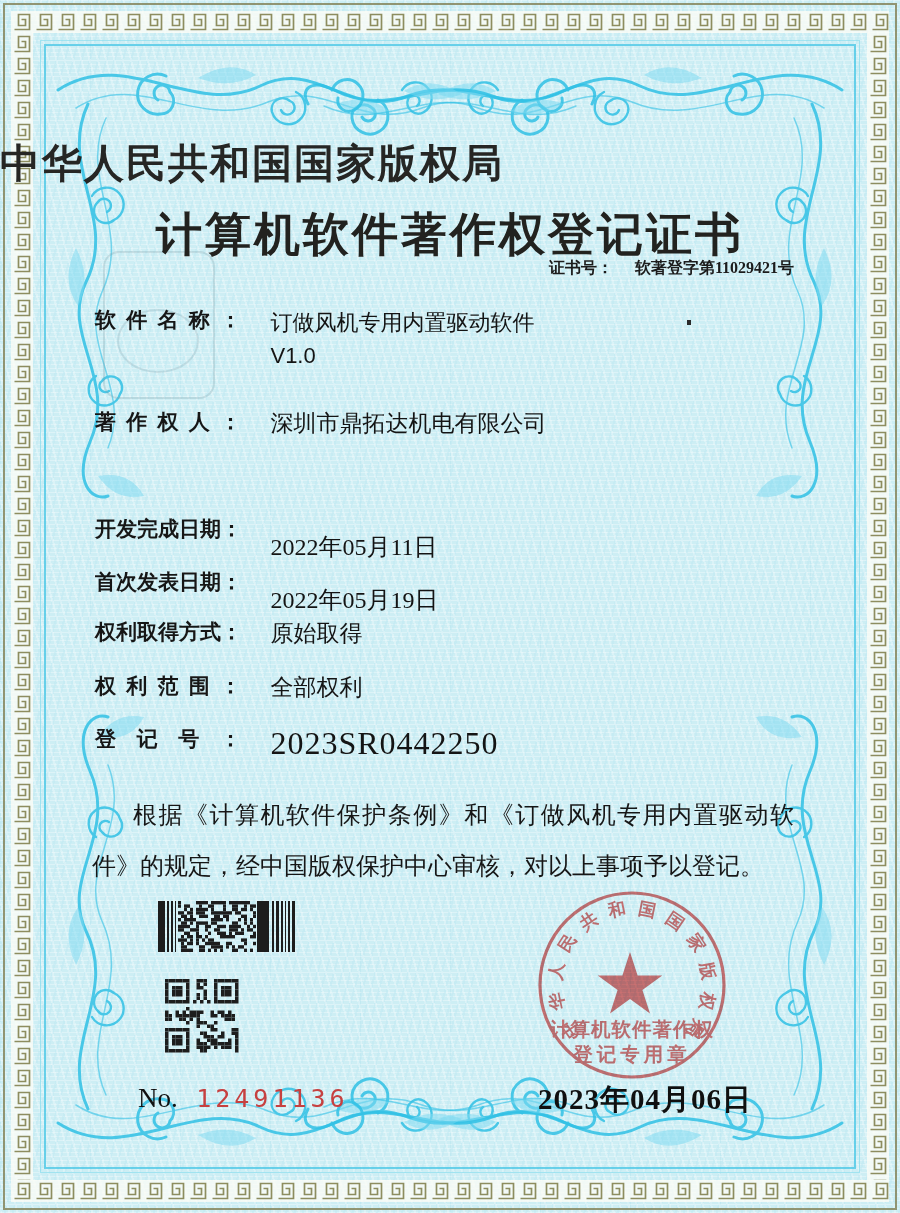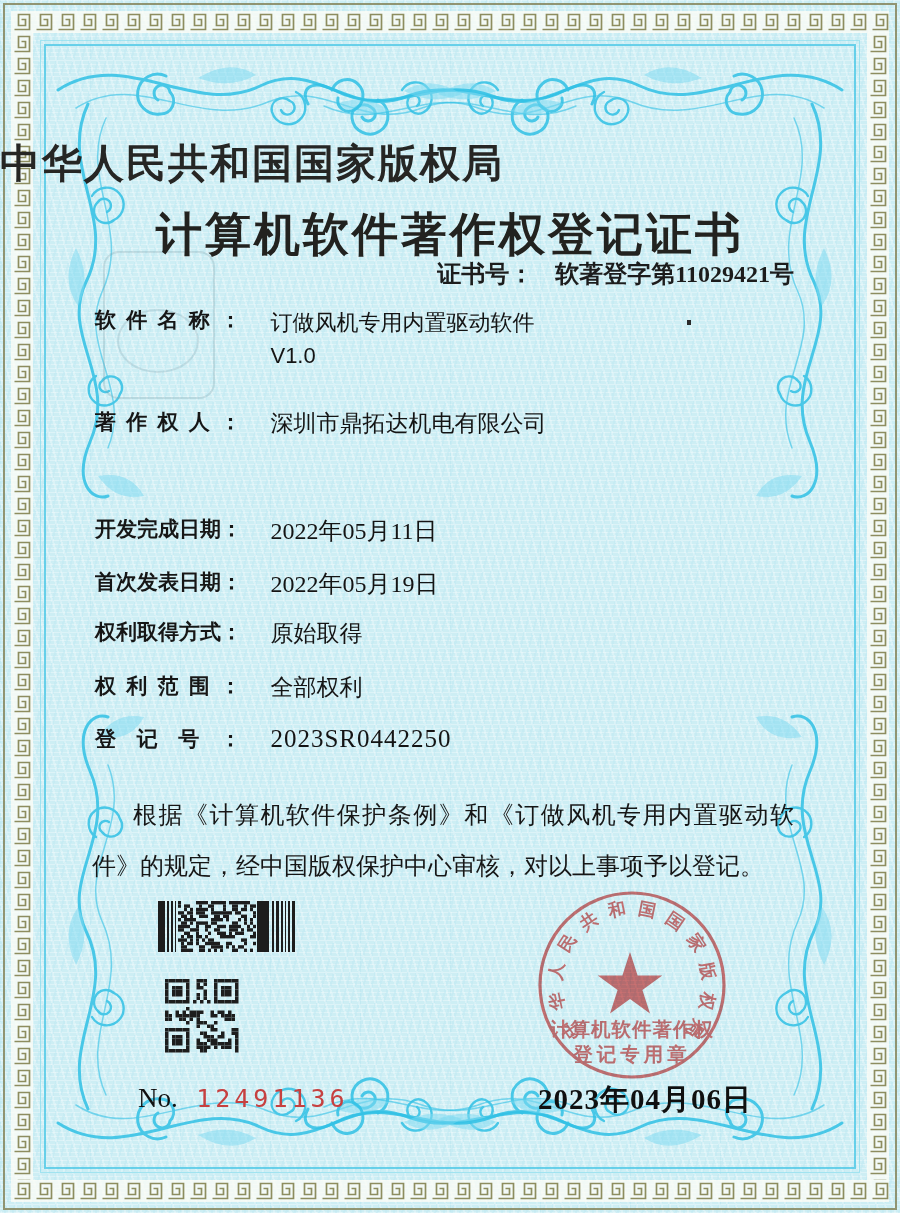--- a/index.html
+++ b/index.html
@@ -36,35 +36,35 @@
   
   .ghost{position:absolute;left:103px;top:251px;width:108px;height:144px;
     border:2px solid rgba(130,165,175,.30);border-radius:16px;}
   .ghost::after{content:"";position:absolute;left:12px;top:56px;width:78px;height:60px;
     border:2px solid rgba(130,165,175,.28);border-radius:50%;}
   
   .authority{position:absolute;left:0;right:0;top:136px;text-align:left;
     font-family:var(--serif);font-weight:bold;font-size:40px;letter-spacing:2px;color:#262624;}
   .cert-title{position:absolute;left:0;right:0;top:204px;text-align:center;
     font-family:var(--serif);font-weight:bold;font-size:46px;letter-spacing:3px;color:#22221f;}
-  .cert-no{position:absolute;right:106px;top:258px;font-size:24px;font-weight:bold;
+  .cert-no{position:absolute;right:106px;top:258px;font-size:16px;font-weight:bold;
     font-family:var(--serif);color:#1c1c1c;}
   .cert-no .gap{display:inline-block;width:22px;}
   
   .row{position:absolute;left:95px;white-space:nowrap;}
   .fld-label{display:inline-block;width:146px;text-align:justify;text-align-last:justify;
     font-size:21px;font-weight:bold;vertical-align:top;color:#161616;}
   .fld-value{display:inline-block;margin-left:25px;font-size:23px;font-weight:normal;
     vertical-align:top;color:#141414;}
   .row.r0{top:306px;} .row.r0 .fld-value{font-size:22px;line-height:33px;}
   .row.r1{top:408px;}
   .row.r2{top:515px;} .row.r3{top:568px;}
-  .row.r2 .fld-value,.row.r3 .fld-value{font-family:var(--serif);font-size:24px;}
+  .row.r2 .fld-value,.row.r3 .fld-value{font-family:var(--serif);font-size:24px;margin-top:16px;}
   .row.r4{top:618px;} .row.r5{top:672px;}
-  .row.r6{top:725px;} .row.r6 .fld-value{font-family:var(--serif);font-size:25px;letter-spacing:1px;}
+  .row.r6{top:725px;} .row.r6 .fld-value{font-family:var(--serif);font-size:32px;letter-spacing:1px;}
   
   .paragraph{position:absolute;left:92px;top:789px;width:702px;font-size:24px;line-height:51px;
     text-align:justify;text-indent:41px;color:#161616;font-weight:500;}
   .stray-dot{position:absolute;left:687px;top:320px;width:4px;height:5px;background:#2a2a2a;}
   
   .barcode{position:absolute;left:158px;top:901px;}
   .qr{position:absolute;left:165px;top:979px;}
   
   .no-line{position:absolute;left:138px;top:1083px;white-space:nowrap;text-align:center;}
   .no-label{font-family:var(--serif);font-size:27px;color:#111;}

